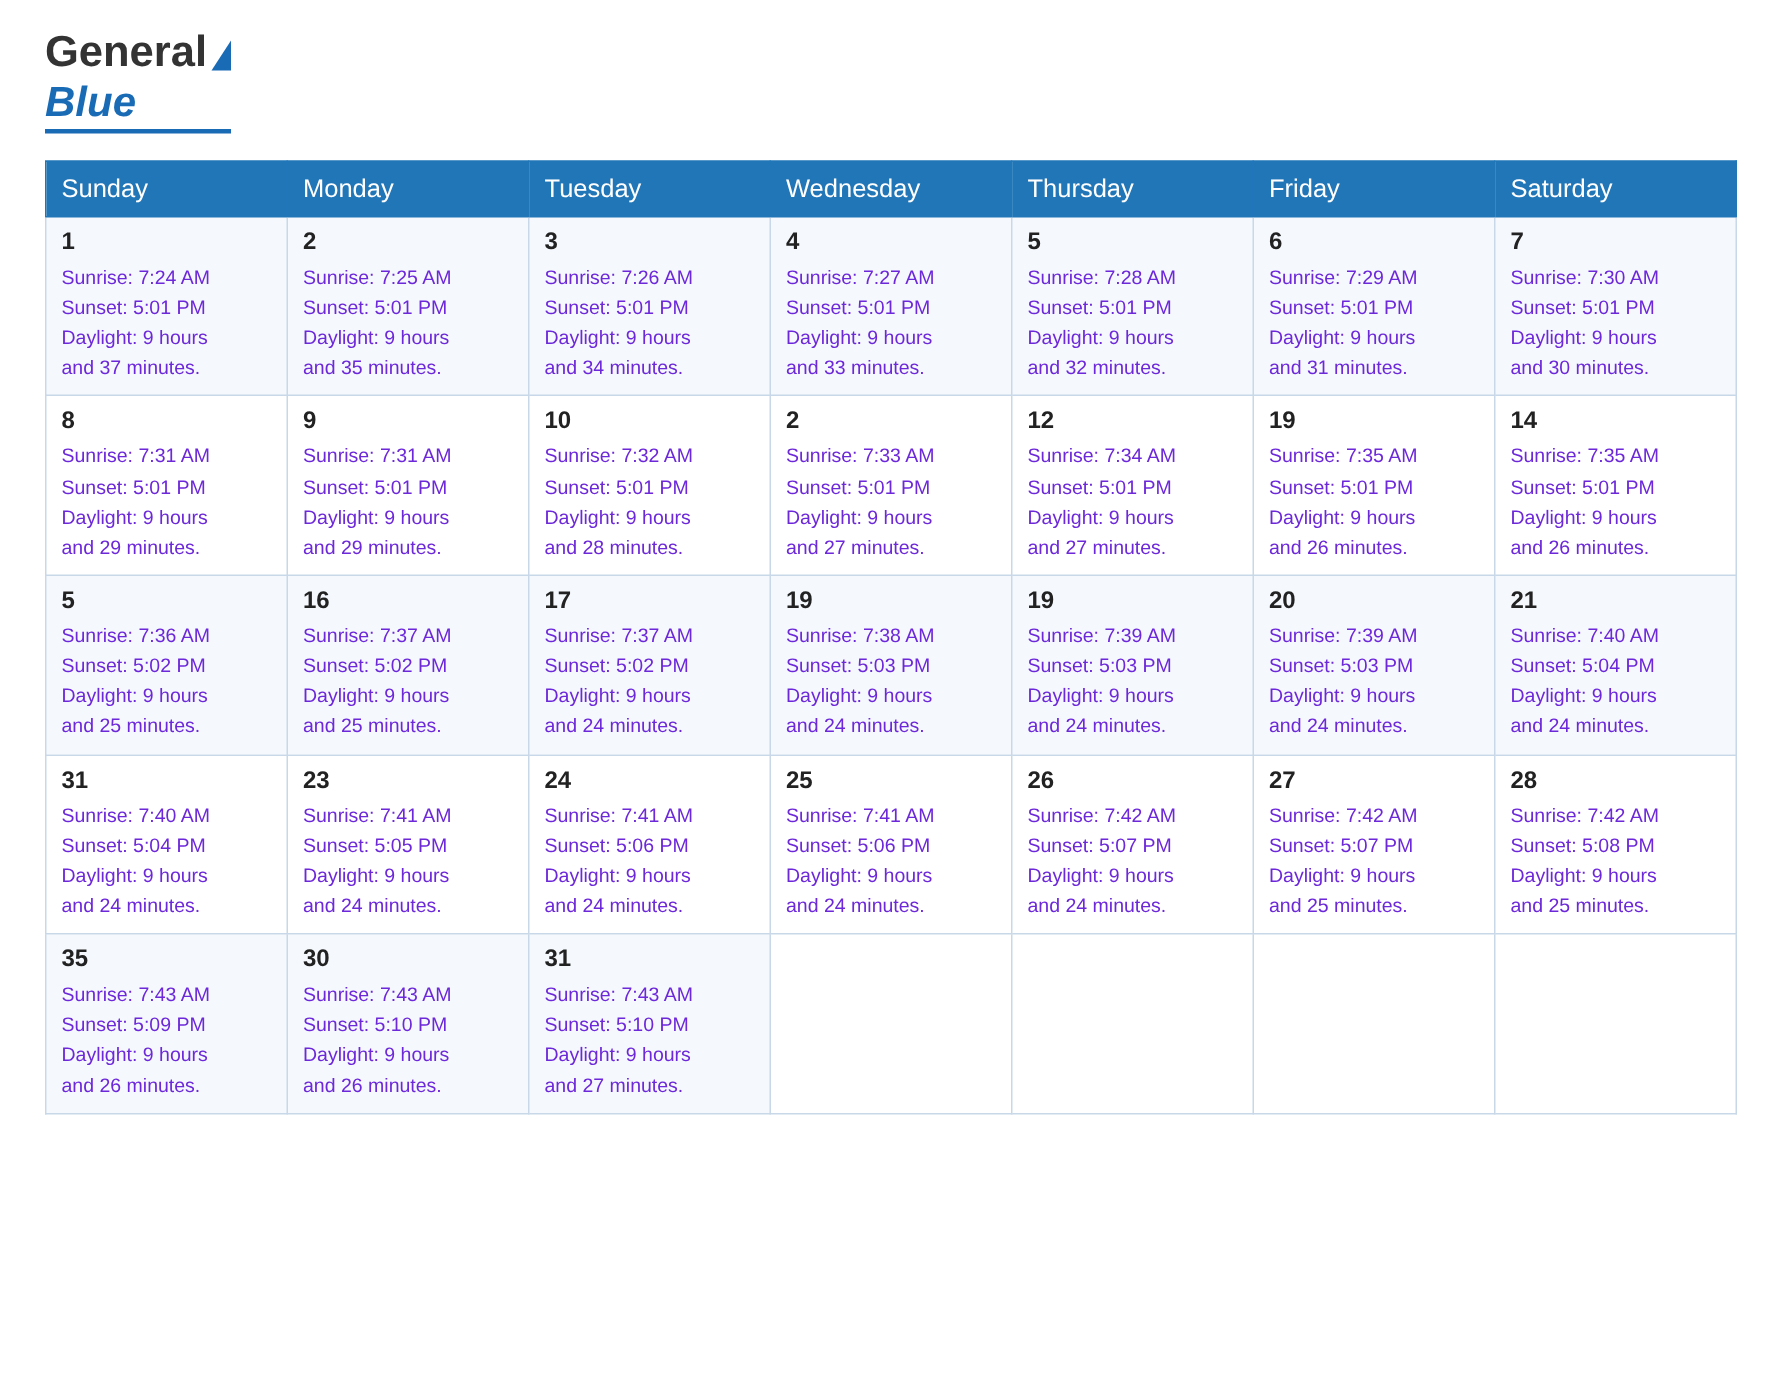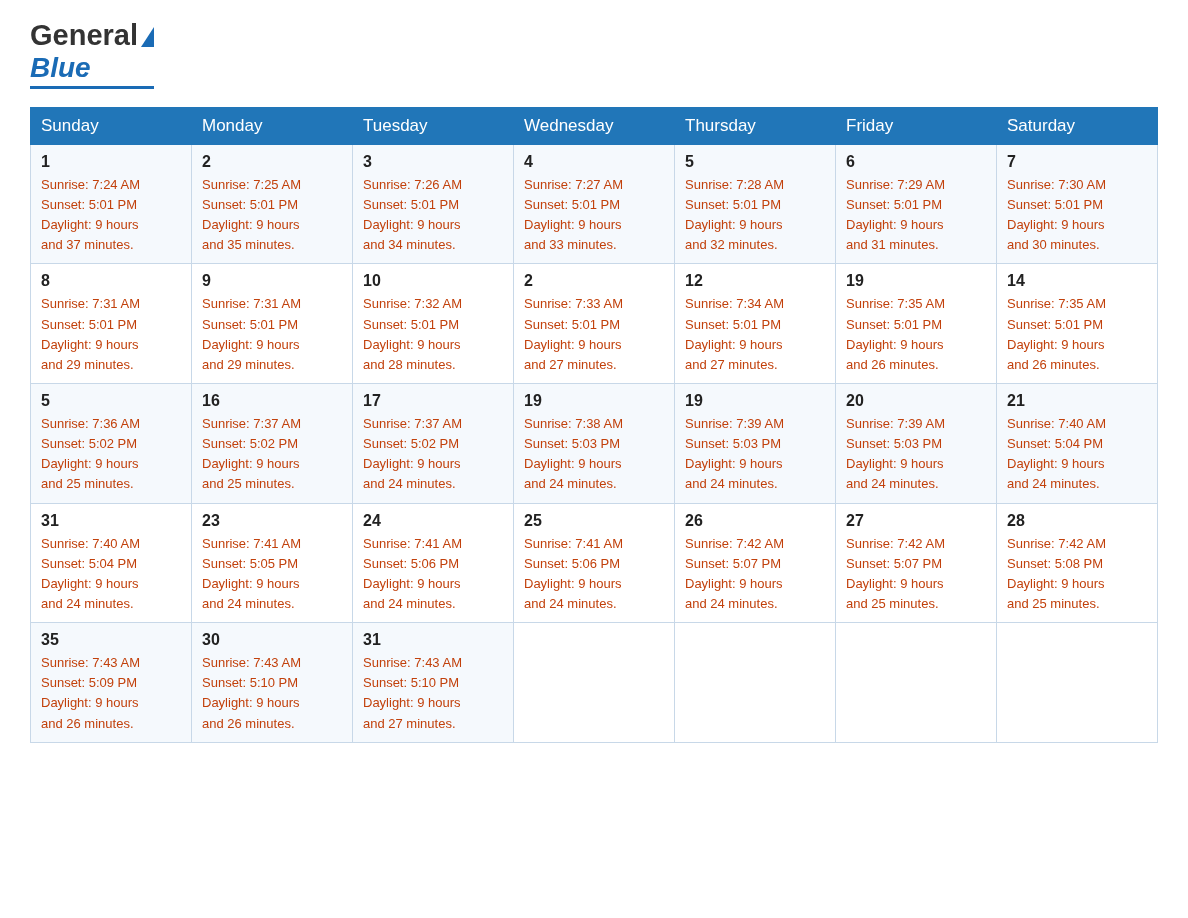--- a/index.html
+++ b/index.html
@@ -60,21 +60,21 @@
     tbody tr:nth-child(even) td { background: #fff; }
     .day-num {
       font-size: 16px;
       font-weight: bold;
       margin-bottom: 4px;
       display: block;
     }
     .day-info {
       font-size: 13px;
       line-height: 1.55;
-      color: #c2410c;
+      color: #6d28d9;
     }
     .empty-cell { background: #fff !important; }
   </style>
 </head>
 <body>
 
 <div class="header">
   <div class="logo">
   <div style="display:flex;align-items:center;line-height:1.1;">
     <span style="font-size:29px;font-weight:bold;color:#333;">General</span>

